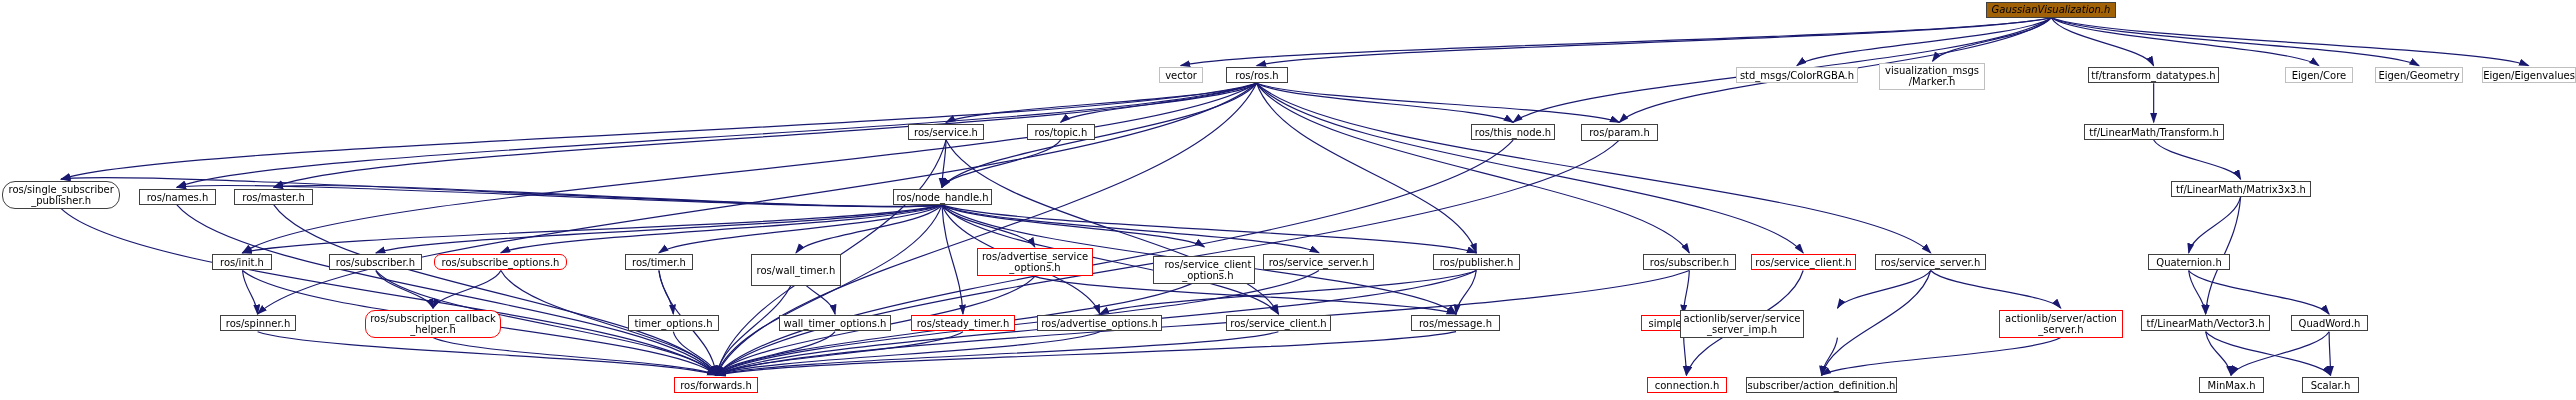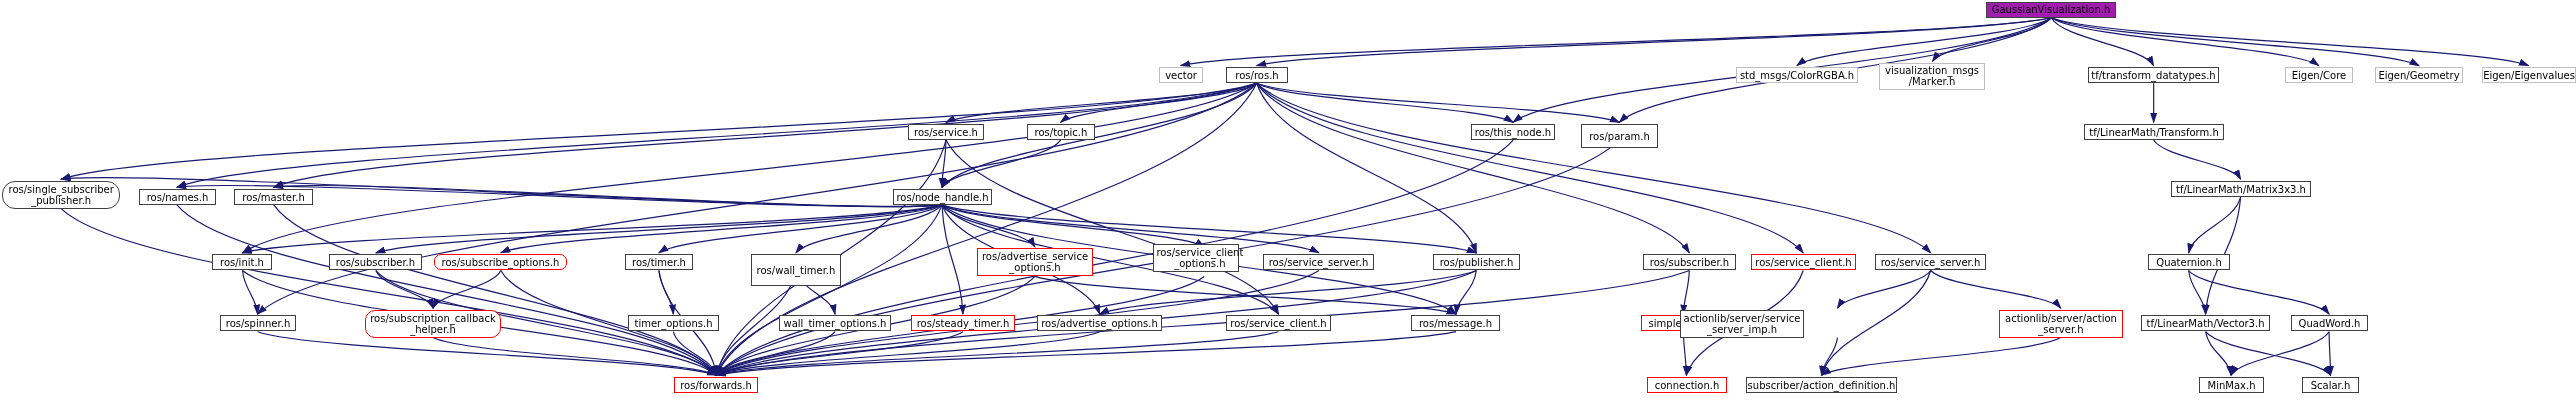--- a/index.html
+++ b/index.html
@@ -24,21 +24,21 @@
     border:0.7px solid #808080;
     color:#000000;
     font-size:10px;
     line-height:11px;
     white-space:pre-line;
     padding:0.7px 2.2px;
     z-index:5;
   }
   .node.dark{border:1.2px solid #404040;}
   .node.red{border:1.2px solid #ff0000;}
-  .node.root{background:#a21caf;border:1.2px solid #404040;}
+  .node.root{background:#a16207;border:1.2px solid #404040;font-style:italic;}
   .node.plain{border:0.7px solid #c0c0c0;}
 </style>
 </head>
 <body>
 
 <div id="graph">
   <svg id="edges" xmlns="http://www.w3.org/2000/svg" viewBox="0 0 3495 544" width="2576" height="401">
     <defs>
       <marker id="ah" markerWidth="9" markerHeight="9" refX="8" refY="3" orient="auto" markerUnits="strokeWidth">
         <path d="M0,0 L9,3 L0,6 z" fill="#191970"></path>
@@ -149,36 +149,36 @@
       <div class="node plain" style="left: 1736px; top: 67px; width: 122px; height: 16px;">std_msgs/ColorRGBA.h</div>
       <div class="node plain" style="left: 1879px; top: 63px; width: 106px; height: 26.5px;">visualization_msgs
 /Marker.h</div>
       <div class="node dark" style="left: 2088px; top: 67px; width: 131px; height: 16px;">tf/transform_datatypes.h</div>
       <div class="node plain" style="left: 2285px; top: 67px; width: 68px; height: 16px;">Eigen/Core</div>
       <div class="node plain" style="left: 2375px; top: 67px; width: 88px; height: 16px;">Eigen/Geometry</div>
       <div class="node plain" style="left: 2482px; top: 67px; width: 94px; height: 16px;">Eigen/Eigenvalues</div>
       <div class="node dark" style="left: 908px; top: 124px; width: 76px; height: 16px;">ros/service.h</div>
       <div class="node dark" style="left: 1027px; top: 124px; width: 68px; height: 16px;">ros/topic.h</div>
       <div class="node dark" style="left: 1471px; top: 124px; width: 84px; height: 16px;">ros/this_node.h</div>
-      <div class="node dark" style="left: 1581px; top: 124px; width: 77px; height: 24px;">ros/param.h</div>
+      <div class="node dark" style="left: 1581px; top: 124px; width: 77px; height: 17px;">ros/param.h</div>
       <div class="node dark" style="left: 2084px; top: 124px; width: 140px; height: 16px;">tf/LinearMath/Transform.h</div>
       <div class="node dark" style="left: 2.2px; top: 181px; width: 118px; height: 28px; border-radius: 13px;">ros/single_subscriber
 _publisher.h</div>
       <div class="node dark" style="left: 139px; top: 189px; width: 77px; height: 16px;">ros/names.h</div>
       <div class="node dark" style="left: 234px; top: 189px; width: 79px; height: 16px;">ros/master.h</div>
       <div class="node dark" style="left: 893px; top: 189px; width: 99px; height: 16px;">ros/node_handle.h</div>
       <div class="node dark" style="left: 2171px; top: 181px; width: 140px; height: 16px;">tf/LinearMath/Matrix3x3.h</div>
       <div class="node dark" style="left: 212px; top: 254px; width: 60px; height: 16px;">ros/init.h</div>
       <div class="node dark" style="left: 329px; top: 254px; width: 93px; height: 16px;">ros/subscriber.h</div>
       <div class="node red" style="left: 434px; top: 254px; width: 133px; height: 16px; border-radius: 7px;">ros/subscribe_options.h</div>
       <div class="node dark" style="left: 625px; top: 254px; width: 68px; height: 16px;">ros/timer.h</div>
       <div class="node dark" style="left: 751px; top: 254px; width: 90px; height: 32px;">ros/wall_timer.h</div>
       <div class="node red" style="left: 977px; top: 248px; width: 116px; height: 28px;">ros/advertise_service
 _options.h</div>
-      <div class="node dark" style="left: 1153px; top: 244px; width: 86px; height: 28px; padding-left: 10px;">ros/service_client
+      <div class="node dark" style="left: 1153px; top: 256px; width: 102px; height: 28px; padding-left: 10px;">ros/service_client
 _options.h</div>
       <div class="node dark" style="left: 1263px; top: 254px; width: 111px; height: 16px;">ros/service_server.h</div>
       <div class="node dark" style="left: 1433px; top: 254px; width: 87px; height: 16px;">ros/publisher.h</div>
       <div class="node dark" style="left: 1643px; top: 254px; width: 93px; height: 16px;">ros/subscriber.h</div>
       <div class="node red" style="left: 1751px; top: 254px; width: 105px; height: 16px;">ros/service_client.h</div>
       <div class="node dark" style="left: 1875px; top: 254px; width: 111px; height: 16px;">ros/service_server.h</div>
       <div class="node dark" style="left: 2148px; top: 254px; width: 82px; height: 16px;">Quaternion.h</div>
       <div class="node dark" style="left: 220px; top: 315px; width: 76px; height: 16px;">ros/spinner.h</div>
       <div class="node red" style="left: 365px; top: 310px; width: 136px; height: 28px; border-radius: 10px;">ros/subscription_callback
 _helper.h</div>

